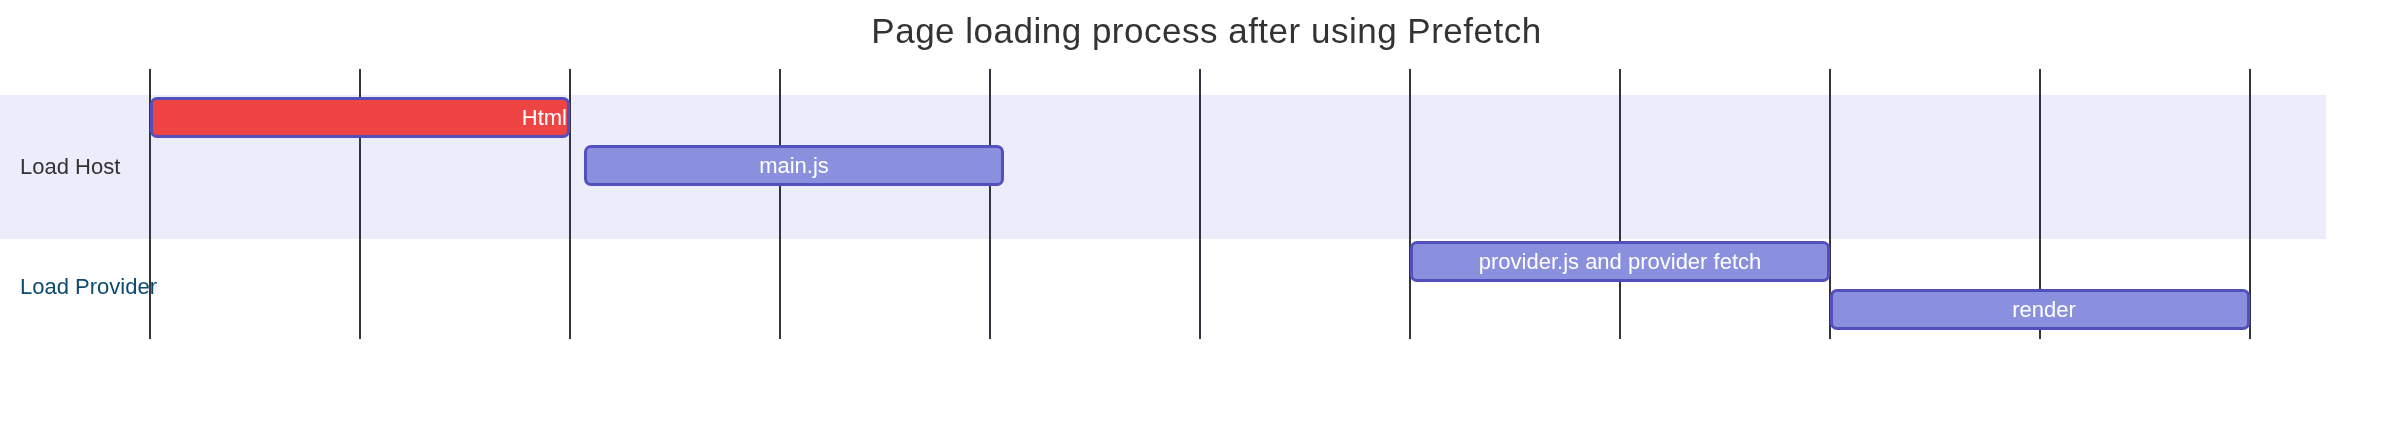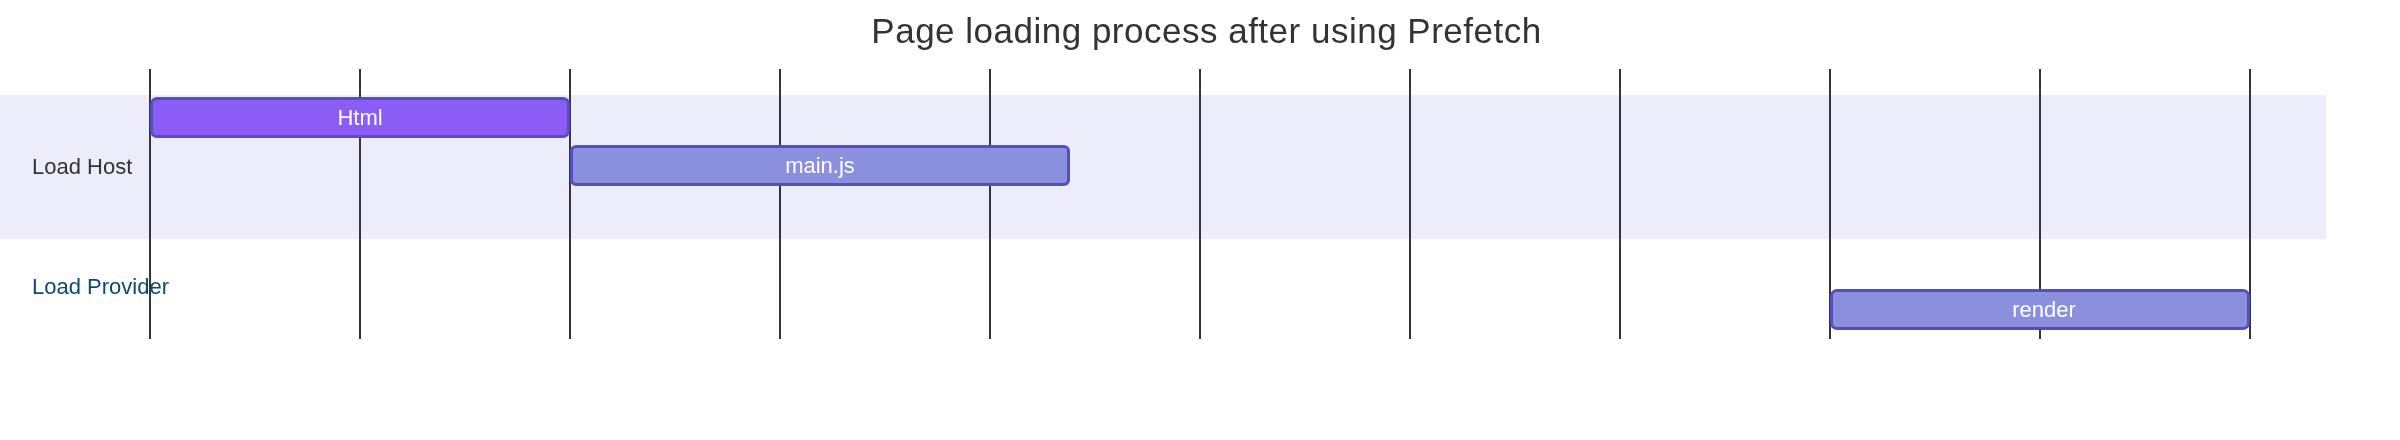--- a/index.html
+++ b/index.html
@@ -34,21 +34,20 @@
   }
   .gridline {
     position: absolute;
     width: 2px;
   }
   .section-label {
     position: absolute;
     font-size: 22px;
     transform: translateY(-50%);
     white-space: nowrap;
-    margin-left: 12px;
   }
   .task-bar {
     position: absolute;
     box-sizing: border-box;
     border: 3px solid;
     border-radius: 7px;
     display: flex;
     align-items: center;
     justify-content: center;
   }
@@ -70,24 +69,27 @@
       <div class="gridline" style="left: 569px; top: 69px; height: 270px; background: rgb(52, 52, 62);"></div>
       <div class="gridline" style="left: 779px; top: 69px; height: 270px; background: rgb(52, 52, 62);"></div>
       <div class="gridline" style="left: 989px; top: 69px; height: 270px; background: rgb(52, 52, 62);"></div>
       <div class="gridline" style="left: 1199px; top: 69px; height: 270px; background: rgb(52, 52, 62);"></div>
       <div class="gridline" style="left: 1409px; top: 69px; height: 270px; background: rgb(52, 52, 62);"></div>
       <div class="gridline" style="left: 1619px; top: 69px; height: 270px; background: rgb(52, 52, 62);"></div>
       <div class="gridline" style="left: 1829px; top: 69px; height: 270px; background: rgb(52, 52, 62);"></div>
       <div class="gridline" style="left: 2039px; top: 69px; height: 270px; background: rgb(52, 52, 62);"></div>
       <div class="gridline" style="left: 2249px; top: 69px; height: 270px; background: rgb(52, 52, 62);"></div>
       <div class="section-label" style="left: 20px; top: 167px; color: rgb(51, 51, 51);">Load Host</div>
-      <div class="task-bar" style="left: 150px; width: 420px; top: 97px; height: 41px; background: #8b5cf6; border-color: rgb(83, 79, 188);">
+      <div class="task-bar" style="left: 150px; width: 420px; top: 97px; height: 41px; background: #ef4444; border-color: rgb(83, 79, 188); justify-content: flex-end;">
         <span class="task-label" style="color: rgb(255, 255, 255);">Html</span>
       </div>
-      <div class="task-bar" style="left: 570px; width: 500px; top: 145px; height: 41px; background: rgb(138, 144, 221); border-color: rgb(83, 79, 188); border-radius: 6px;">
+      <div class="task-bar" style="left: 584px; width: 420px; top: 145px; height: 41px; background: rgb(138, 144, 221); border-color: rgb(83, 79, 188);">
         <span class="task-label" style="color: rgb(255, 255, 255);">main.js</span>
       </div>
       <div class="section-label" style="left: 20px; top: 287px; color: #0c4a6e;">Load Provider</div>
+      <div class="task-bar" style="left: 1410px; width: 420px; top: 241px; height: 41px; background: rgb(138, 144, 221); border-color: rgb(83, 79, 188);">
+        <span class="task-label" style="color: rgb(255, 255, 255);">provider.js and provider fetch</span>
+      </div>
       <div class="task-bar" style="left: 1830px; width: 420px; top: 289px; height: 41px; background: rgb(138, 144, 221); border-color: rgb(83, 79, 188);">
         <span class="task-label" style="color: rgb(255, 255, 255); margin-left: 8px;">render</span>
       </div>
     </div>
 </div>
 
 </body></html>

